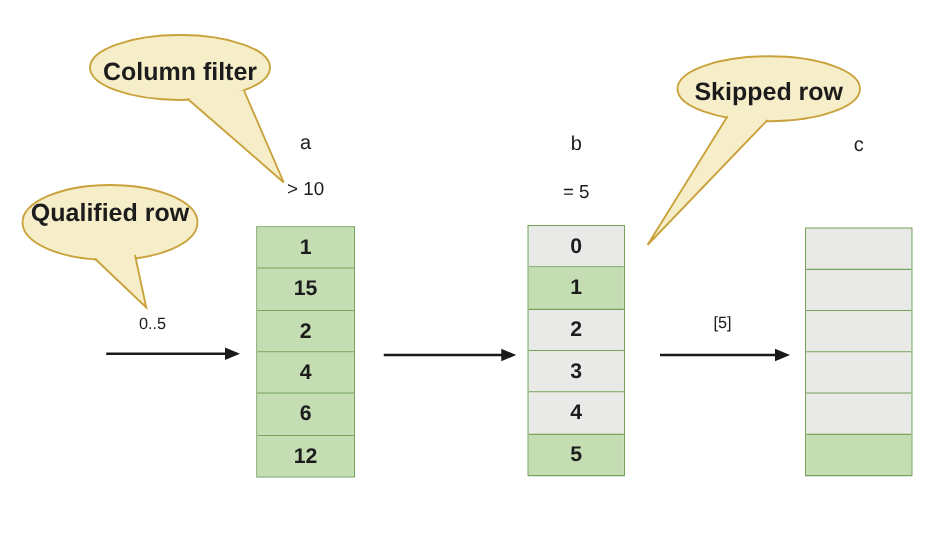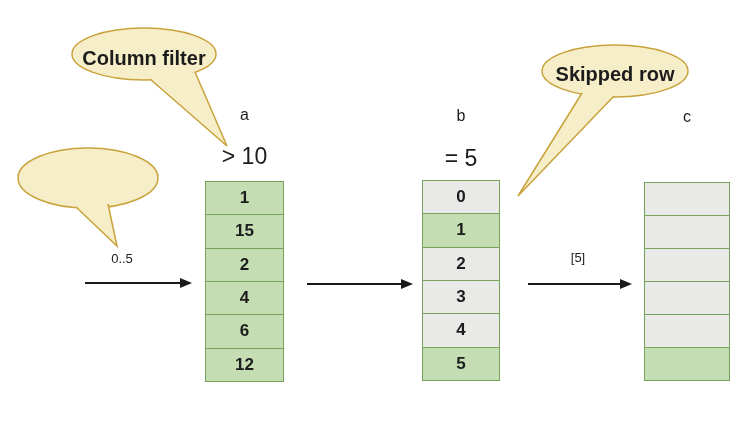--- a/index.html
+++ b/index.html
@@ -8,21 +8,21 @@
     font-family:"Liberation Sans",sans-serif;color:var(--text,#1c1c1c);
     overflow:hidden;
   }
   #shapes{position:absolute;left:0;top:0;}
   .bubble{fill:var(--bubble-fill);stroke:var(--bubble-border);stroke-width:1.5;}
   .arrow-line{stroke:var(--arrow);stroke-width:2;}
   .arrow-head{fill:var(--arrow);stroke:none;}
   .abs{position:absolute;}
   .bubble-label{font-size:20px;font-weight:600;line-height:1.28;text-align:center;}
   .col-header{font-size:16px;font-weight:500;text-align:center;}
-  .col-filter{font-size:23px;font-weight:500;text-align:center;}
+  .col-filter{font-size:15px;font-weight:500;text-align:center;}
   .arrow-label{font-size:13px;font-weight:500;text-align:center;}
   .vtable{
     position:absolute;display:flex;flex-direction:column;
     border:1.6px solid var(--cell-border);box-sizing:border-box;
   }
   .cell{
     flex:1;display:flex;align-items:center;justify-content:center;
     font-size:17px;font-weight:600;color:var(--text);
     border-bottom:1.6px solid var(--cell-border);box-sizing:border-box;
   }
@@ -64,20 +64,21 @@
 
     <g>
       <line class="arrow-line" x1="528" y1="284" x2="622" y2="284"></line>
       <polygon class="arrow-head" points="632,284 620,279 620,289"></polygon>
     </g>
   </svg>
 
   <div class="abs bubble-label" style="left:74px;top:46px;width:140px;">Column filter</div>
 
   <div class="abs bubble-label" style="left:18px;top:159px;width:140px;">
+    <div>Qualified row</div>
   </div>
 
   <div class="abs bubble-label" style="left:545px;top:62px;width:140px;">Skipped row</div>
 
   <div class="abs col-header" style="left:205px;top:106px;width:79px;">a</div>
   <div class="abs col-filter" style="left:205px;top:143px;width:79px;">&gt; 10</div>
   <div class="vtable" style="left:205px;top:181px;width:79px;height:201px;">
     <div class="cell" data-hl="green">1</div>
     <div class="cell" data-hl="green">15</div>
     <div class="cell" data-hl="green">2</div>

